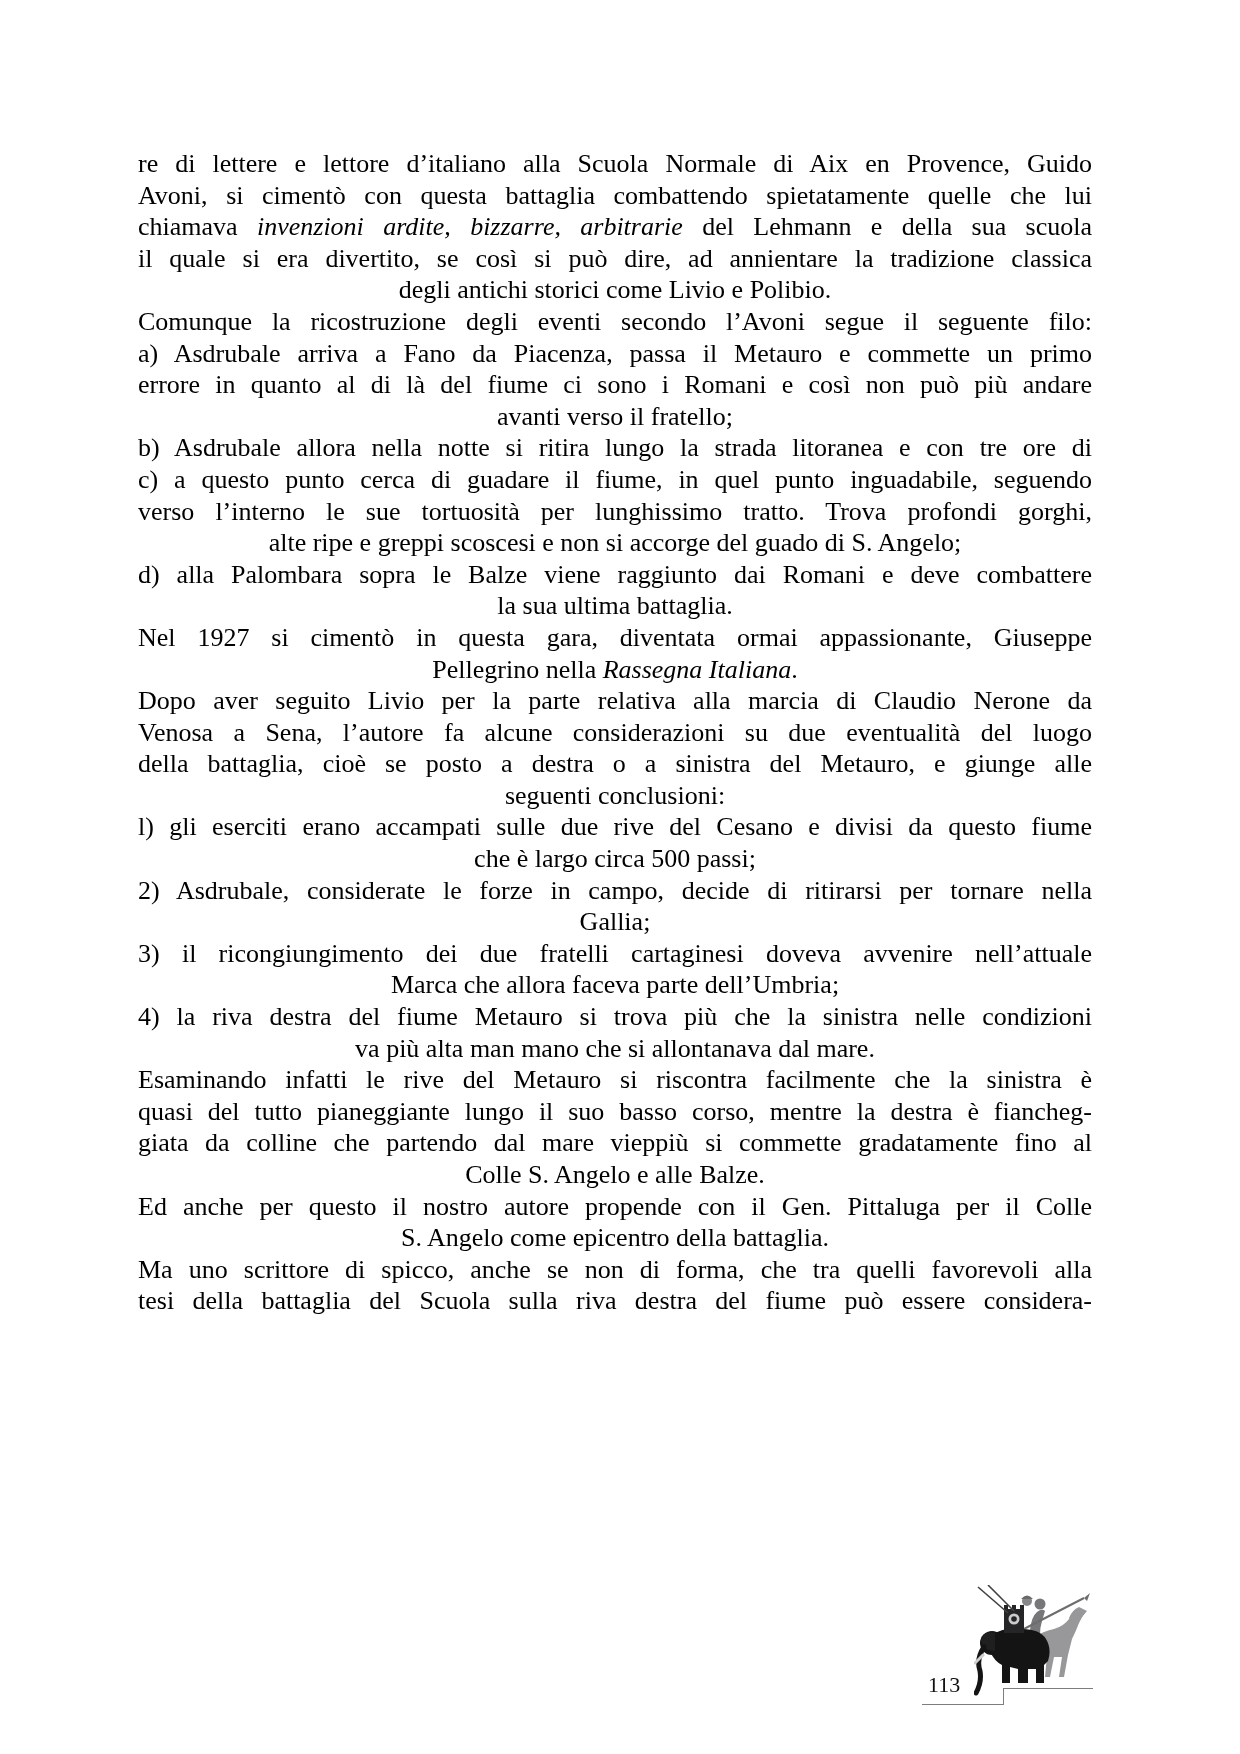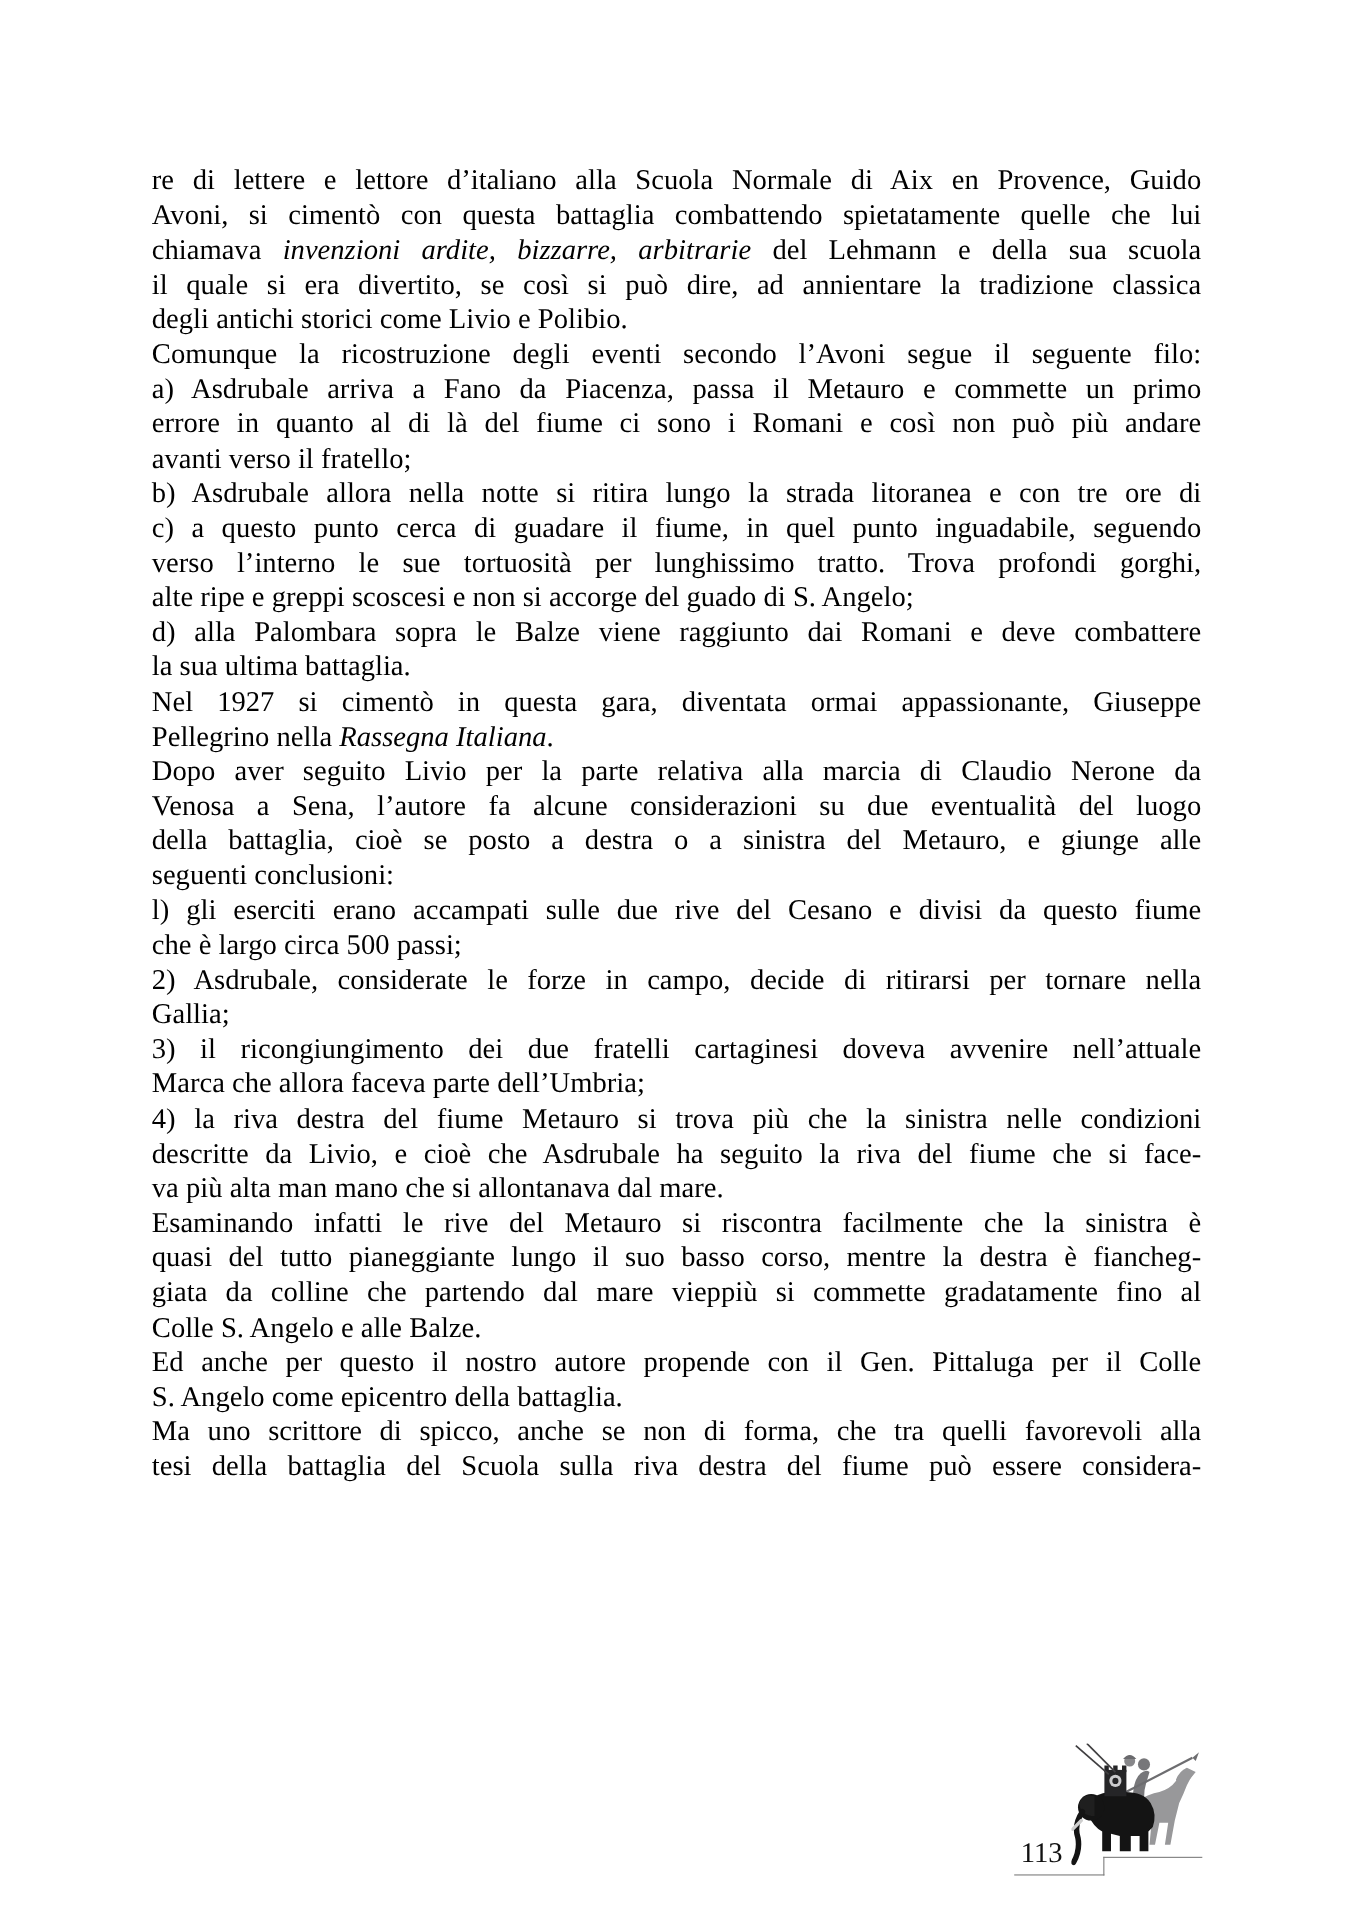--- a/index.html
+++ b/index.html
@@ -14,28 +14,28 @@
     margin: 0 auto;
   }
   .text-block {
     position: absolute;
     left: 138px;
     top: 148px;
     width: 954px;
     font-size: 26px;
     line-height: 31.6px;
   }
-  .line { text-align: left; white-space: normal; }
+  .line { text-align: center; white-space: normal; }
   .line.j { text-align: justify; text-align-last: justify; }
   .line i { }
   .pagenum {
     position: absolute;
     left: 928px;
     top: 1673px;
-    font-size: 26px;
+    font-size: 22px;
     line-height: 24px;
     color: #111111;
   }
   .rule { position: absolute; background: #7d7d7d; }
   .rule-lower { left: 922px; top: 1704px; width: 82px; height: 1px; }
   .rule-vert  { left: 1003px; top: 1688px; width: 1px;  height: 17px; }
   .rule-upper { left: 1003px; top: 1688px; width: 90px; height: 1px; }
   .graphic { position: absolute; left: 974px; top: 1585px; width: 120px; height: 115px; }
 </style>
 </head>
@@ -65,21 +65,20 @@
       <div class="line j"><span>Venosa a Sena, l’autore fa alcune considerazioni su due eventualità del luogo</span></div>
       <div class="line j"><span>della battaglia, cioè se posto a destra o a sinistra del Metauro, e giunge alle</span></div>
       <div class="line"><span>seguenti conclusioni:</span></div>
       <div class="line j"><span>l) gli eserciti erano accampati sulle due rive del Cesano e divisi da questo fiume</span></div>
       <div class="line"><span>che è largo circa 500 passi;</span></div>
       <div class="line j"><span>2) Asdrubale, considerate le forze in campo, decide di ritirarsi per tornare nella</span></div>
       <div class="line"><span>Gallia;</span></div>
       <div class="line j"><span>3) il ricongiungimento dei due fratelli cartaginesi doveva avvenire nell’attuale</span></div>
       <div class="line"><span>Marca che allora faceva parte dell’Umbria;</span></div>
       <div class="line j"><span>4) la riva destra del fiume Metauro si trova più che la sinistra nelle condizioni</span></div>
-      <div class="line j"><span>descritte da Livio, e cioè che Asdrubale ha seguito la riva del fiume che si face-</span></div>
       <div class="line"><span>va più alta man mano che si allontanava dal mare.</span></div>
       <div class="line j"><span>Esaminando infatti le rive del Metauro si riscontra facilmente che la sinistra è</span></div>
       <div class="line j"><span>quasi del tutto pianeggiante lungo il suo basso corso, mentre la destra è fiancheg-</span></div>
       <div class="line j"><span>giata da colline che partendo dal mare vieppiù si commette gradatamente fino al</span></div>
       <div class="line"><span>Colle S. Angelo e alle Balze.</span></div>
       <div class="line j"><span>Ed anche per questo il nostro autore propende con il Gen. Pittaluga per il Colle</span></div>
       <div class="line"><span>S. Angelo come epicentro della battaglia.</span></div>
       <div class="line j"><span>Ma uno scrittore di spicco, anche se non di forma, che tra quelli favorevoli alla</span></div>
       <div class="line j"><span>tesi della battaglia del Scuola sulla riva destra del fiume può essere considera-</span></div>
     </div>

